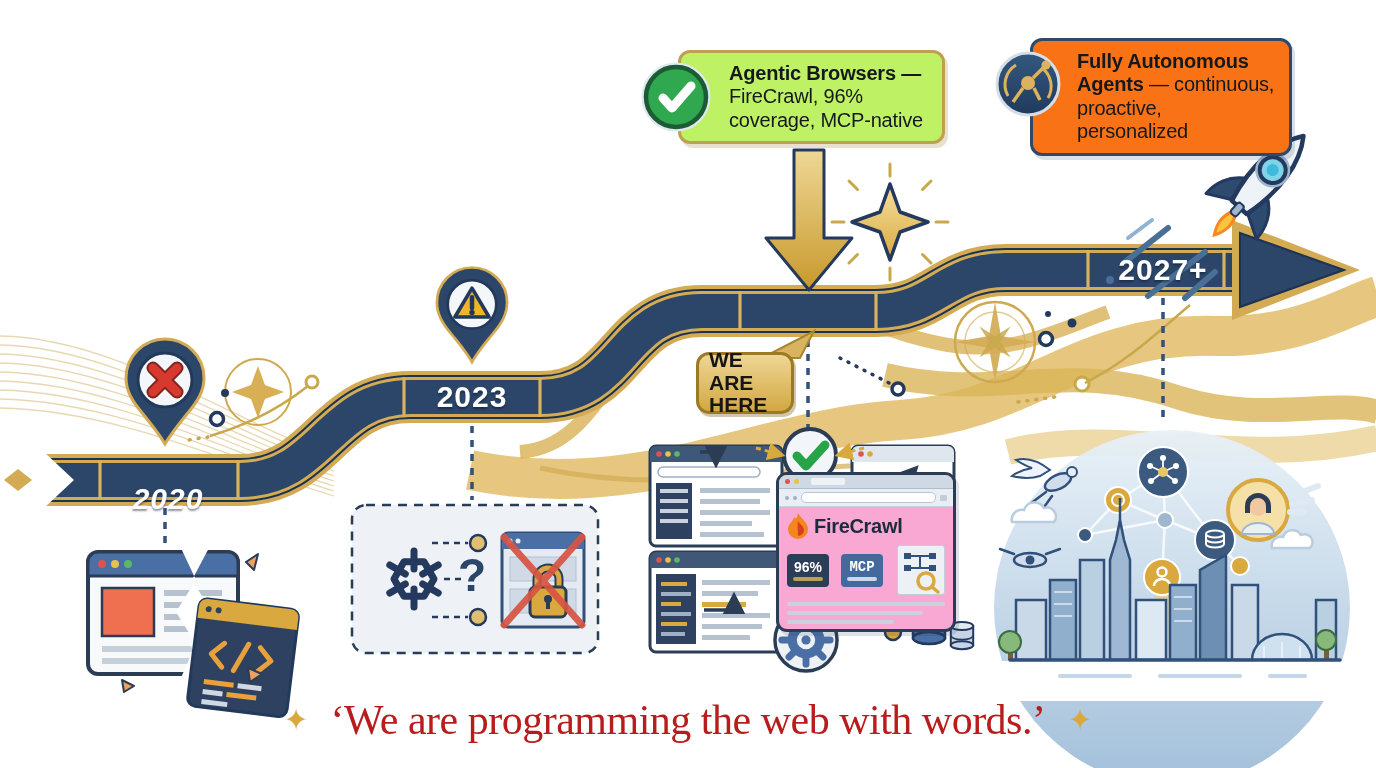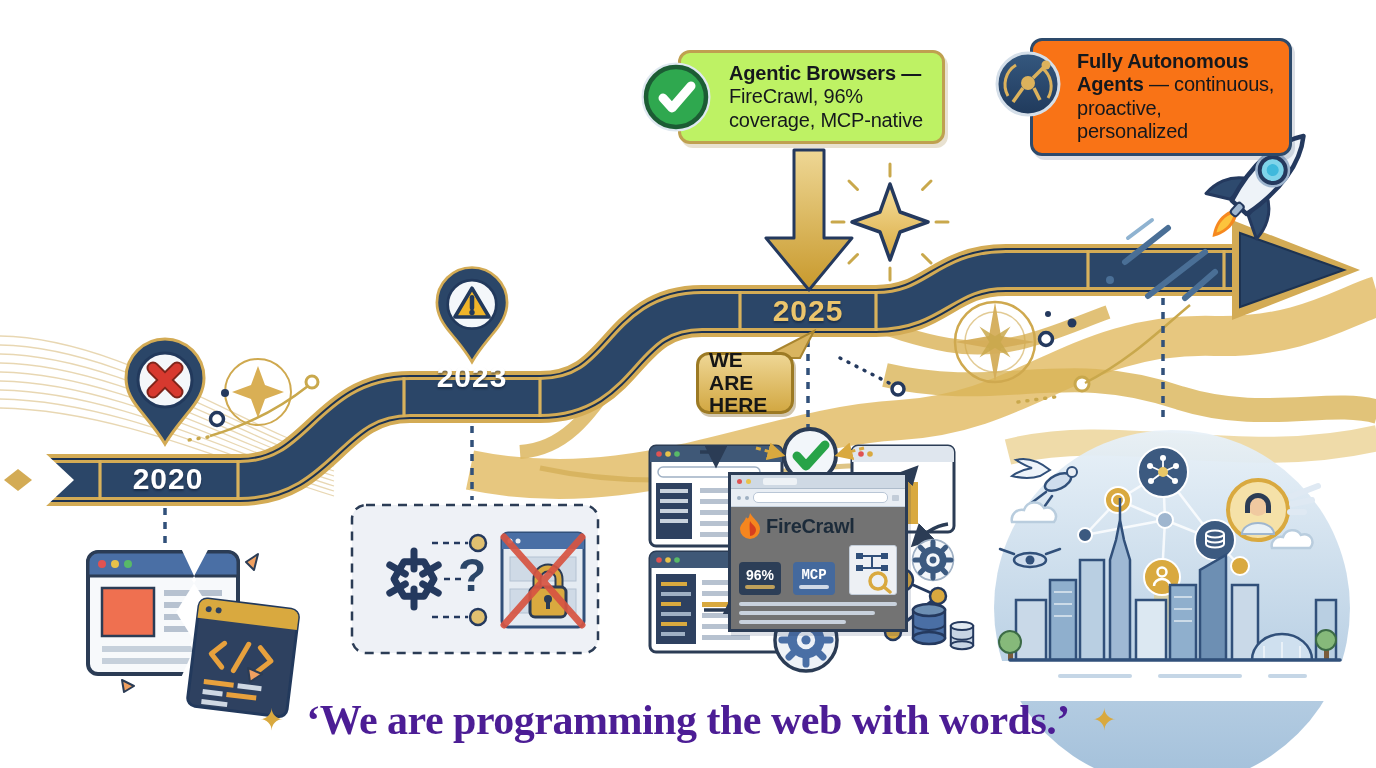--- a/index.html
+++ b/index.html
@@ -17,50 +17,50 @@
   
   .year{position:absolute;width:140px;text-align:center;font-weight:800;font-size:30px;
         letter-spacing:1px;color:#fff;text-shadow:0 2px 2px rgba(10,20,40,.45);}
   .year--gold{color:#ecc56c;}
   
   .here-badge{position:absolute;left:696px;top:352px;width:98px;height:62px;
       background:linear-gradient(180deg,#eed694,#d2a843);border:3px solid #9c7a24;border-radius:13px;
       box-shadow:2px 3px 0 rgba(120,90,20,.35);display:flex;flex-direction:column;justify-content:center;
       padding:4px 10px;box-sizing:border-box;color:#161616;font-weight:700;font-size:21px;line-height:1.08;}
   
-  .fc-win{position:absolute;background:#737373;border:3px solid #2b3c55;border-radius:0;
-          box-shadow:3px 4px 0 rgba(36,57,94,.15);box-sizing:border-box;overflow:hidden;}
+  .fc-win{position:absolute;background:#f9a8d4;border:3px solid #2b3c55;border-radius:11px;
+          box-shadow:3px 4px 0 rgba(36,57,94,.15);box-sizing:border-box;overflow:hidden;margin-left:48px;}
   .fc-titlebar{height:13px;background:#cfd9e4;border-bottom:1px solid #aebccb;display:flex;align-items:center;padding:0 6px;gap:4px;}
   .fc-titlebar .dot{width:5px;height:5px;border-radius:50%;}
   .fc-tab{width:34px;height:7px;background:#eef2f6;border-radius:2px;margin-left:8px;}
   .fc-urlbar{height:17px;background:#e9eef4;border-bottom:1px solid #c6d1dd;display:flex;align-items:center;padding:0 6px;gap:4px;}
   .fc-urlbar .gdot{width:4px;height:4px;border-radius:50%;background:#9fb0c2;}
   .fc-pill{flex:1;height:9px;background:#fff;border:1px solid #b9c6d6;border-radius:5px;}
   .fc-sq{width:7px;height:6px;background:#c3cdd9;border-radius:1px;}
   .fc-body{padding:6px 8px 4px 8px;}
   .fc-brand{display:flex;align-items:center;gap:5px;font-weight:800;font-size:20px;color:#1c2b3a;letter-spacing:-.3px;}
-  .fc-badges{display:flex;gap:12px;margin-top:6px;align-items:flex-end;}
+  .fc-badges{display:flex;gap:12px;margin-top:6px;align-items:center;}
   .fc-badge{width:50px;height:33px;border-radius:4px;display:flex;flex-direction:column;align-items:center;justify-content:center;gap:3px;}
   .fc-badge span{font-size:14px;font-weight:800;color:#fff;line-height:1;}
   .fc-badge .smudge{display:block;width:70%;height:4px;border-radius:2px;}
   .fc-badge--navy{background:#2c3e57;}
   .fc-badge--navy .smudge{background:rgba(216,178,92,.85);}
   .fc-badge--blue{background:#44699d;font-family:Liberation Mono, monospace;}
   .fc-badge--blue .smudge{background:rgba(255,255,255,.75);}
   .fc-flow{width:46px;height:48px;background:#edf0f4;border:1.5px solid #c3cdd9;border-radius:3px;margin-left:2px;}
   .fc-lines{margin-top:7px;}
   .fc-lines i{display:block;height:4px;border-radius:2px;background:#c9d2dd;margin:5px 0;}
   .fc-lines i:nth-child(2){width:86%;}
   .fc-lines i:nth-child(3){width:68%;}
   
   .qmark{position:absolute;font-size:46px;font-weight:800;color:#2b4668;}
   
   .quote-row{position:absolute;left:0;top:696px;width:1376px;display:flex;align-items:center;justify-content:center;gap:22px;}
   .quote-star{color:#d9a93f;font-size:30px;line-height:1;}
-  .quote-text{font-family:"Liberation Serif",serif;font-weight:700;font-size:42px;color:#4c1d95;letter-spacing:-.5px;}
+  .quote-text{font-family:"Liberation Serif",serif;font-weight:400;font-size:42px;color:#b91c1c;letter-spacing:-.5px;}
 </style>
 </head>
 <body>
 
 <div id="stage">
 
 <svg class="abs" style="left:0;top:0" width="1376" height="768" viewBox="0 0 1376 768">
   <defs>
     <linearGradient id="goldArrowG" x1="0" y1="0" x2="0" y2="1">
       <stop offset="0" stop-color="#eed795"></stop>
@@ -588,23 +588,23 @@
     <path d="M 20,14 A 23,23 0 0 0 14,-16" fill="none" stroke="#dcb25c" stroke-width="3"></path>
     <line x1="5" y1="-6" x2="16" y2="-17" stroke="#dcb25c" stroke-width="3.5"></line>
     <line x1="-5" y1="4" x2="-15" y2="18" stroke="#dcb25c" stroke-width="3.5"></line>
     <line x1="6" y1="4" x2="12" y2="16" stroke="#dcb25c" stroke-width="3.5"></line>
     <circle cx="0" cy="-1" r="7" fill="#dcb25c"></circle>
     <circle cx="18" cy="-19" r="4.5" fill="#dcb25c"></circle>
   </svg>
   <div class="callout-text"><b>Fully Autonomous Agents</b> <span>— continuous, proactive, personalized</span></div>
 </div>
 
-<div class="year" style="left:98px;top:462px;">2020</div>
-<div class="year" style="left:402px;top:360px;text-align:center;">2023</div>
-<div class="year year--gold" style="left:738px;top:294px;">2025</div>
+<div class="year" style="left:98px;top:482px;font-style:italic;">2020</div>
+<div class="year" style="left:402px;top:380px;text-align:center;">2023</div>
+<div class="year" style="left:1093px;top:253px;">2027+</div>
 
 <div class="here-badge">
   <div>WE ARE</div>
   <div>HERE</div>
 </div>
 
 <div class="qmark" style="left:458px;top:548px;">?</div>
 
 <div class="fc-win" style="left:728px;top:472px;width:180px;height:160px;">
   <div class="fc-titlebar">

